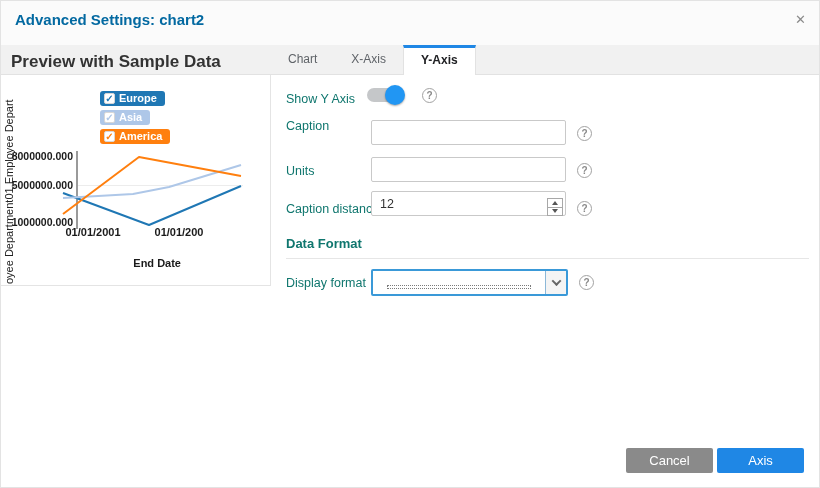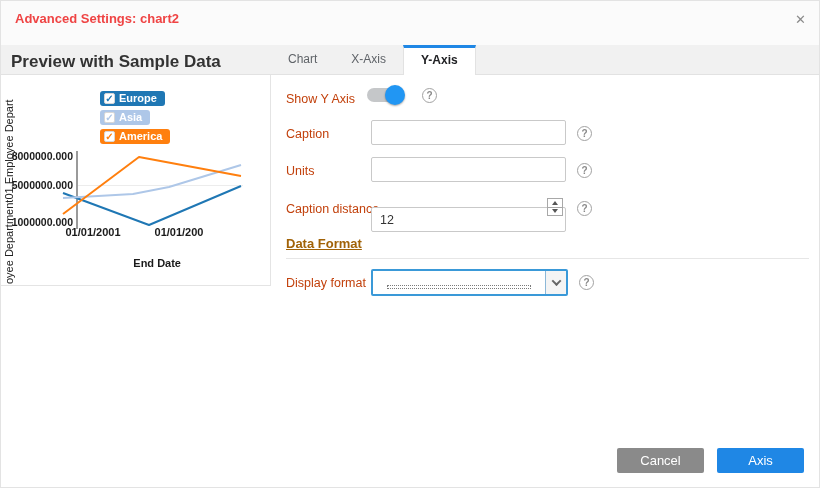--- a/index.html
+++ b/index.html
@@ -1,21 +1,21 @@
 <!DOCTYPE html>
 <html><head>
 <meta charset="utf-8">
 <style>
   * { box-sizing: border-box; }
   body { margin:0; background:#e9e9e9; font-family:"Liberation Sans", sans-serif; }
   .dialog { position:relative; width:820px; height:488px; background:#fff; overflow:hidden; border:1px solid #e3e3e3; }
 
   
   .titlebar { position:absolute; left:0; top:0; right:0; height:44px; background:#fbfbfb; }
-  .title { position:absolute; left:14px; top:10px; font-size:13px; font-weight:bold; color:#ef4444; }
+  .title { position:absolute; left:14px; top:10px; font-size:15px; font-weight:bold; color:#0369a1; }
   .close { position:absolute; right:13px; top:11px; font-size:13px; color:#8a8a8a; cursor:pointer; }
 
   
   .strip { position:absolute; left:0; top:44px; right:0; height:29px; background:#f1f1f1; }
   .strip-border { position:absolute; left:0; top:73px; right:0; height:1px; background:#e2e2e2; z-index:0; }
   .preview-header { position:absolute; left:10px; top:51px; font-size:17px; font-weight:bold; color:#333; z-index:1; }
   .tabs { position:absolute; left:270px; top:44px; height:30px; display:flex; z-index:1;justify-content:center; }
   .tab { padding:0 17px; line-height:29px; height:29px; font-size:12px; color:#5f6368; cursor:pointer; }
   .tab.active { background:#fff; height:30px; border-top:3px solid #1f87e5; border-left:1px solid #e2e2e2; border-right:1px solid #e2e2e2; line-height:24px; color:#202124; font-weight:bold; }
 
@@ -27,43 +27,43 @@
   .check { width:11px; height:11px; background:#fff; border:1px solid #d7d7d7; border-radius:2px; font-size:10px; line-height:10px; text-align:center; font-weight:bold; }
   .ytick { position:absolute; left:0; width:72px; text-align:right; font-size:10.5px; font-weight:bold; color:#1a1a1a; z-index:1; }
   .yaxis-line { position:absolute; left:75px; top:76px; width:2px; height:78px; background:#9a9a9a; }
   .gridline { position:absolute; left:77px; top:110px; width:165px; height:1px; background:#ececec; }
   .chart-svg { position:absolute; left:0; top:0; width:270px; height:211px; }
   .xtick { position:absolute; width:84px; text-align:center; font-size:11px; font-weight:bold; color:#1a1a1a; top:151px; }
   .xcaption { position:absolute; left:80px; top:182px; width:100px; text-align:right; font-size:11px; font-weight:bold; color:#1a1a1a; }
 
   
   .content { position:absolute; left:270px; top:74px; width:550px; height:414px; background:#fff; }
-  .flabel { position:absolute; left:15px; font-size:12.5px; color:#c2410c; }
+  .flabel { position:absolute; left:15px; font-size:12.5px; color:#0f766e; }
   .tinput { position:absolute; left:100px; width:195px; height:25px; border:1px solid #c9c9c9; border-radius:2px; padding:0 8px; font-size:12.5px; color:#333; font-family:"Liberation Sans", sans-serif; background:#fff; }
   .help { position:absolute; width:15px; height:15px; border-radius:50%; border:1px solid #a2a2a2; color:#8a8a8a; font-size:10px; font-weight:bold; display:flex; align-items:center; justify-content:center; cursor:pointer; }
 
   .toggle { position:absolute; left:96px; top:13px; width:36px; height:14px; border-radius:7px; background:#c5c7c9; cursor:pointer; }
   .knob { position:absolute; right:-2px; top:-3px; width:20px; height:20px; border-radius:50%; background:#2196f3; box-shadow:0 1px 2px rgba(0,0,0,.35); }
 
   .spinner { position:absolute; right:3px; top:3px; width:16px; height:18px; border:1px solid #a8a8a8; display:flex; flex-direction:column; }
   .spin-btn { flex:1; display:flex; align-items:center; justify-content:center; cursor:pointer; background:#fff; }
   .spin-btn + .spin-btn { border-top:1px solid #a8a8a8; }
   .tri-up { width:0; height:0; border-left:3px solid transparent; border-right:3px solid transparent; border-bottom:4px solid #555; }
   .tri-down { width:0; height:0; border-left:3px solid transparent; border-right:3px solid transparent; border-top:4px solid #555; }
 
-  .section-header { position:absolute; left:15px; top:161px; font-size:13px; font-weight:bold; color:#a16207;text-decoration:underline; }
+  .section-header { position:absolute; left:15px; top:161px; font-size:13px; font-weight:bold; color:#0f766e; }
   .section-rule { position:absolute; left:15px; top:183px; width:523px; height:1px; background:#e6e6e6; }
 
   .select { position:absolute; left:100px; top:194px; width:197px; height:27px; border:2px solid #3a99d8; border-radius:2px; background:#fff; display:flex; cursor:pointer; }
   .select-text { flex:1; margin:14px; border:1px dotted #7a7a7a; font-size:15px; color:#222; padding:1px 4px; line-height:15px; white-space:nowrap; overflow:hidden; }
   .select-arrow { width:21px; border-left:1px solid #8cb8d8; background:#f4f4f4; display:flex; align-items:center; justify-content:center; }
   .chev { width:7px; height:7px; border-right:2px solid #666; border-bottom:2px solid #666; transform:rotate(45deg) translate(-1px,-1px); }
 
   
-  .footer { position:absolute; right:15px; bottom:14px; display:flex; gap:13px; }
+  .footer { position:absolute; right:15px; bottom:14px; display:flex; gap:4px; }
   .btn { width:87px; height:25px; font-size:13px; color:#fff; border:none; border-radius:2px; display:flex; align-items:center; justify-content:center; cursor:pointer; font-family:"Liberation Sans", sans-serif; }
   .btn-cancel { background:#8a8a8a; }
   .btn-save { background:#1f87e5; }
 </style>
 </head>
 <body>
 
 <div class="dialog">
 
   <div class="titlebar">
@@ -118,30 +118,30 @@
   </div>
 
   <div class="content">
 
     <span class="flabel" style="top:17px">Show Y Axis</span>
     <div class="toggle">
       <div class="knob"></div>
     </div>
     <span class="help" style="left:151px; top:13px">?</span>
 
-    <span class="flabel" style="top:52px">Caption</span>
+    <span class="flabel" style="top:44px">Caption</span>
     <input class="tinput" style="top: 45px;" value="">
     <span class="help" style="left:306px; top:51px">?</span>
 
     <span class="flabel" style="top:89px">Units</span>
     <input class="tinput" style="top: 82px;" value="">
     <span class="help" style="left:306px; top:88px">?</span>
 
     <span class="flabel" style="top:127px">Caption distance</span>
-    <input class="tinput" style="top: 132px;" value="12">
+    <input class="tinput" style="top: 116px;" value="12">
     <div class="spinner" style="top:123px; left:276px; right:auto; position:absolute">
       <div class="spin-btn">
           <div class="tri-up"></div>
         </div>
       <div class="spin-btn">
           <div class="tri-down"></div>
         </div>
     </div>
     <span class="help" style="left:306px; top:126px">?</span>
 

